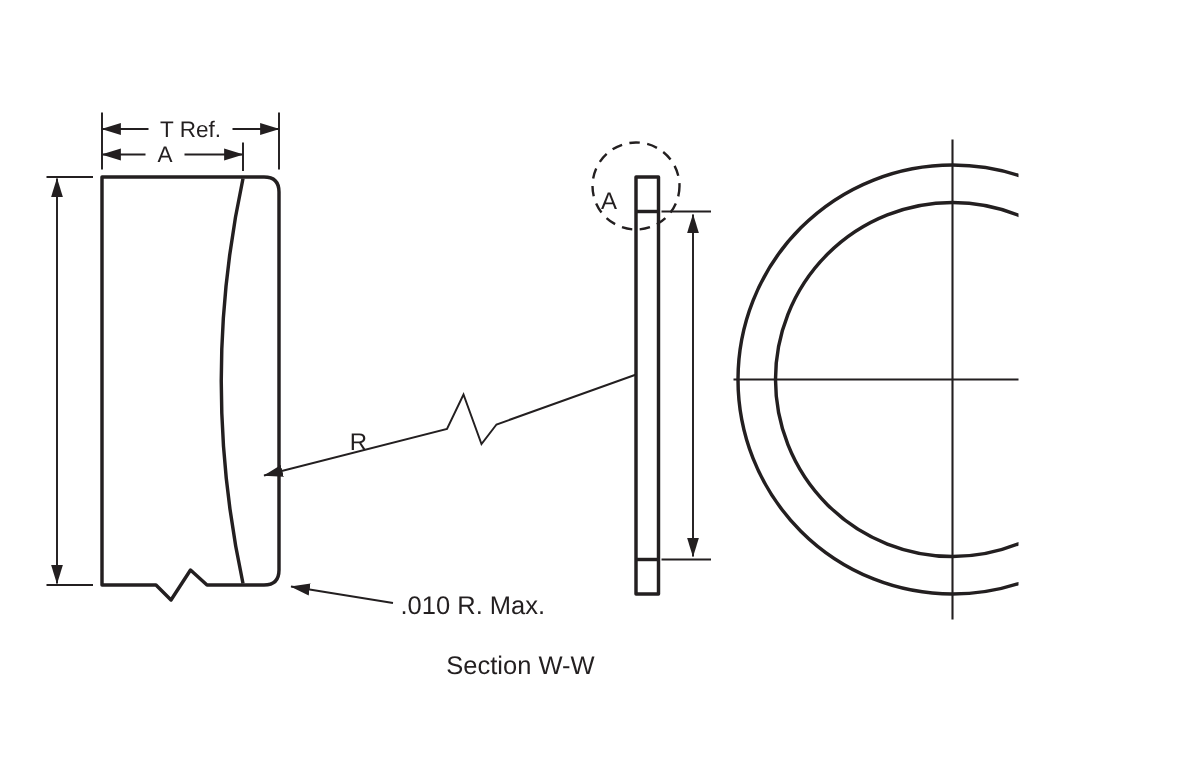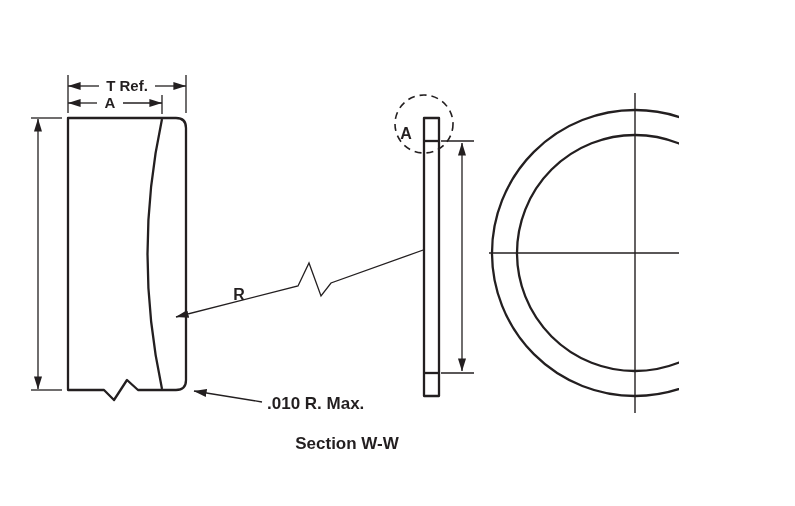--- a/index.html
+++ b/index.html
@@ -2,21 +2,20 @@
 <html><head>
 <meta charset="utf-8">
 <style>
   html,body{margin:0;padding:0;background:#ffffff;}
   .canvas{
     position:relative;
     width:679px;height:506px;
     background:#ffffff;
     font-family:"Liberation Sans", sans-serif;
     overflow:hidden;
-    font-weight:bold;
   }
   svg{position:absolute;left:0;top:0;}
   .obj{stroke:#231f20;stroke-width:2.3;fill:none;stroke-linejoin:round;}
   .objfill{stroke:#231f20;stroke-width:2.3;fill:#ffffff;stroke-linejoin:round;}
   .thin{stroke:#231f20;stroke-width:1.4;fill:none;}
   .dim{stroke:#231f20;stroke-width:1.3;fill:none;}
   .dashed{stroke:#231f20;stroke-width:1.6;fill:none;stroke-dasharray:7 5;}
   text{fill:#231f20;}
   .lbl{font-size:15px;}
   .lbl-md{font-size:16px;}

